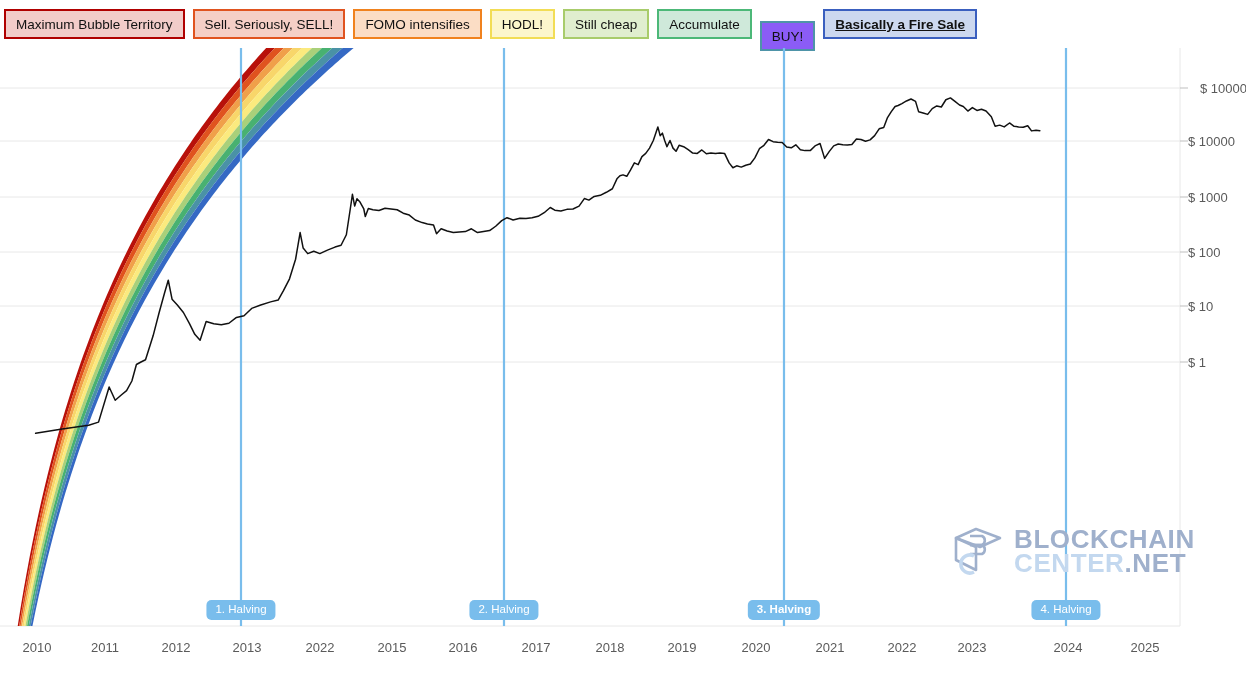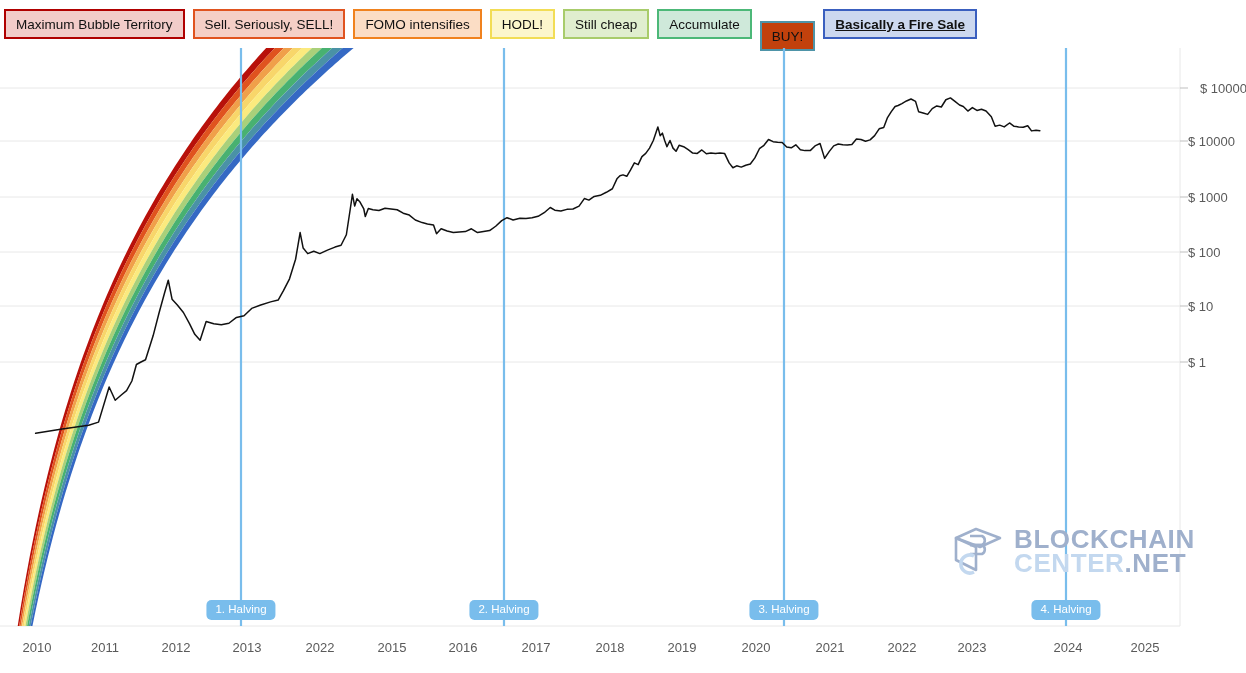--- a/index.html
+++ b/index.html
@@ -123,21 +123,21 @@
 </head>
 <body>
 
 <div id="legend">
     <div class="legend-item" style="border-color: rgb(176, 0, 0); background: rgb(242, 204, 201);"><span>Maximum Bubble Territory</span></div>
     <div class="legend-item" style="border-color: rgb(224, 83, 31); background: rgb(245, 207, 198);"><span>Sell. Seriously, SELL!</span></div>
     <div class="legend-item" style="border-color: rgb(240, 130, 30); background: rgb(251, 221, 197);"><span>FOMO intensifies</span></div>
     <div class="legend-item" style="border-color: rgb(242, 221, 85); background: rgb(252, 246, 204);"><span>HODL!</span></div>
     <div class="legend-item" style="border-color: rgb(168, 204, 107); background: rgb(224, 238, 207);"><span>Still cheap</span></div>
     <div class="legend-item" style="border-color: rgb(76, 184, 120); background: rgb(207, 233, 218);"><span>Accumulate</span></div>
-    <div class="legend-item" style="border-color: rgb(78, 148, 168); background: #c2410c; margin-top: 24px;"><span>BUY!</span></div>
+    <div class="legend-item" style="border-color: rgb(78, 148, 168); background: #8b5cf6; margin-top: 24px;"><span>BUY!</span></div>
     <div class="legend-item sale" style="border-color: rgb(58, 95, 191); background: rgb(204, 216, 239);"><span>Basically a Fire Sale</span></div>
   </div>
 
 <div id="plot">
   <svg id="chartsvg" width="1246" height="625" viewBox="0 0 1246 625">
     <defs>
         <clipPath id="plotclip">
           <rect x="0" y="0" width="1180" height="578"></rect>
         </clipPath>
       </defs>
@@ -206,21 +206,21 @@
     <div class="xlab" style="left: 830px;">2021</div>
     <div class="xlab" style="left: 902px;">2022</div>
     <div class="xlab" style="left: 972px;">2023</div>
     <div class="xlab" style="left: 1068px;">2024</div>
     <div class="xlab" style="left: 1145px;">2025</div>
   </div>
 
 <div id="halvingpills">
     <div class="halving" style="left: 241px; background: rgb(121, 189, 236);"><span>1. Halving</span></div>
     <div class="halving" style="left: 504px; background: rgb(121, 189, 236);"><span>2. Halving</span></div>
-    <div class="halving" style="left: 784px; background: rgb(121, 189, 236);"><span>3. Halving</span></div>
+    <div class="halving" style="left: 784px; background: rgb(121, 189, 236); font-weight: bold;"><span>3. Halving</span></div>
     <div class="halving" style="left: 1066px; background: rgb(121, 189, 236);"><span>4. Halving</span></div>
   </div>
 
 <div id="logo">
   <svg class="mark" viewBox="0 0 56 52">
     <g fill="none" stroke="#9fb0cc" stroke-width="2.6" stroke-linejoin="round">
       <path d="M6 12 L26 3 L50 12 L30 21 Z"></path>
       <path d="M6 12 L6 34 L26 44 L26 21 Z"></path>
     </g>
     <g fill="none" stroke="#9fb0cc" stroke-width="2.6">

